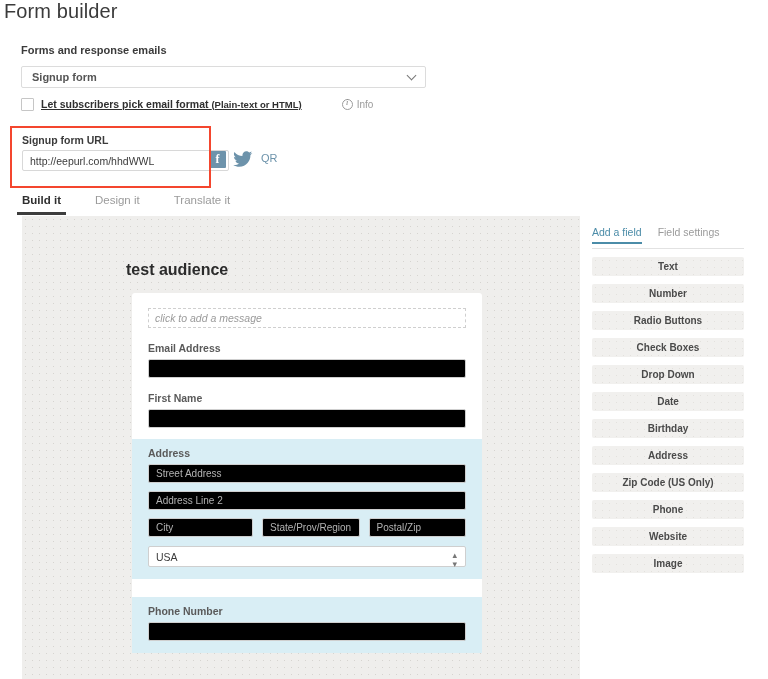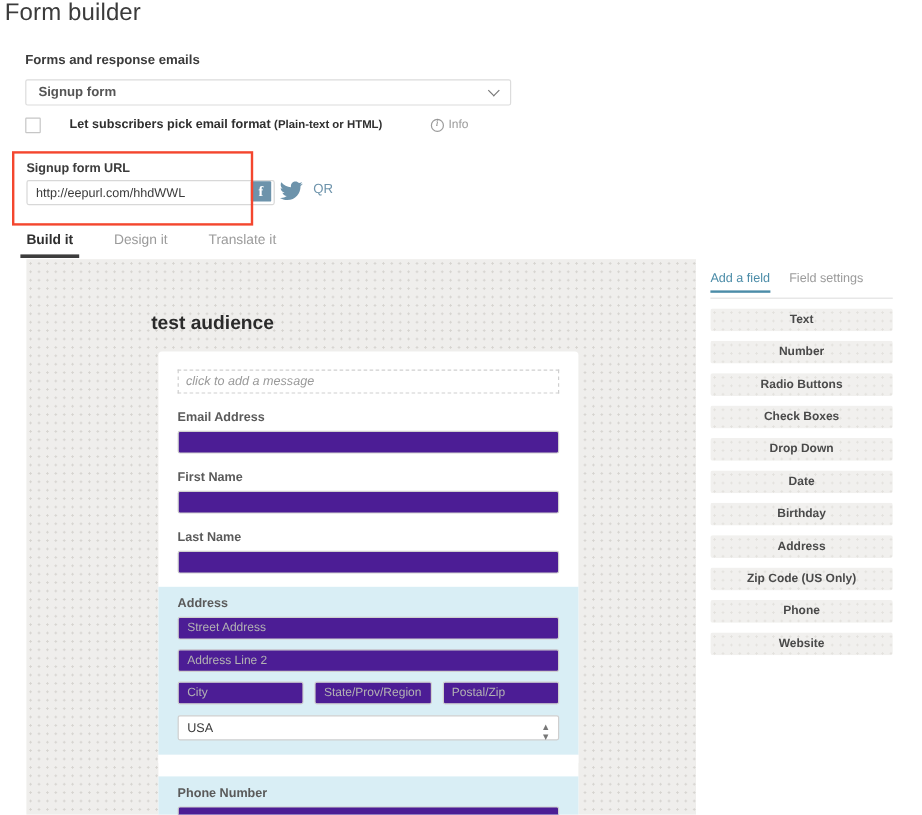--- a/index.html
+++ b/index.html
@@ -86,25 +86,26 @@
   }
   .cb-box {
     width: 13px;
     height: 13px;
     border: 1px solid #c6c6c6;
     background: #fff;
     border-radius: 1px;
     box-sizing: border-box;
   }
   .cb-label {
-    margin-left: 24px;
+    margin-left: 7px;
     font-size: 10.5px;
     font-weight: bold;
     color: #2f2f2f;
     white-space: nowrap;
+    text-decoration: underline;
   }
   .cb-label .paren {
     font-size: 9.5px;
     font-weight: bold;
   }
   .info-wrap {
     display: flex;
     align-items: center;
     margin-left: 12px;
     padding-left: 28px;
@@ -292,21 +293,21 @@
   .fld-label {
     font-size: 10.5px;
     font-weight: bold;
     color: #5a5a5a;
     margin-bottom: 5px;
   }
   .fld-input {
     height: 19px;
     border: 1px solid #cfcfcf;
     border-radius: 2px;
-    background: #4c1d95;
+    background: #000000;
     box-sizing: border-box;
     position: relative;
   }
   .fld-input .ph {
     position: absolute;
     left: 7px;
     top: 3px;
     font-size: 10px;
     color: #b3b3b3;
   }
@@ -467,24 +468,20 @@
     <div class="fld">
       <div class="fld-label">Email Address</div>
       <div class="fld-input"></div>
     </div>
 
     <div class="fld">
       <div class="fld-label">First Name</div>
       <div class="fld-input"></div>
     </div>
 
-    <div class="fld">
-      <div class="fld-label">Last Name</div>
-      <div class="fld-input"></div>
-    </div>
 
     <div class="block-selected">
       <div class="fld">
         <div class="fld-label">Address</div>
         <div class="fld-input">
           <span class="ph">Street Address</span>
         </div>
       </div>
       <div class="fld">
         <div class="fld-input">
@@ -536,13 +533,14 @@
   <div class="field-btn">Number</div>
   <div class="field-btn">Radio Buttons</div>
   <div class="field-btn">Check Boxes</div>
   <div class="field-btn">Drop Down</div>
   <div class="field-btn">Date</div>
   <div class="field-btn">Birthday</div>
   <div class="field-btn">Address</div>
   <div class="field-btn">Zip Code (US Only)</div>
   <div class="field-btn">Phone</div>
   <div class="field-btn">Website</div>
+  <div class="field-btn">Image</div>
 </div>
 
 </body></html>

